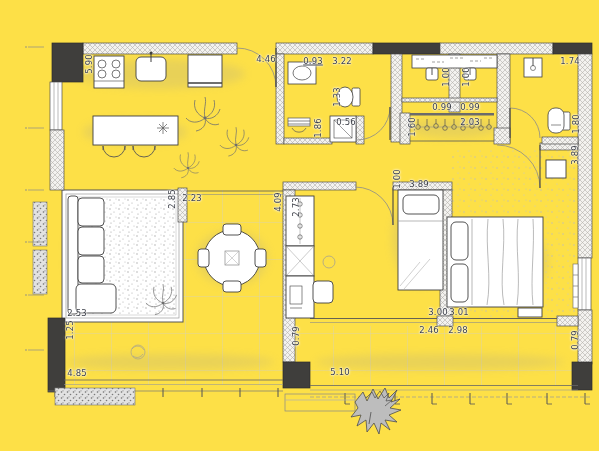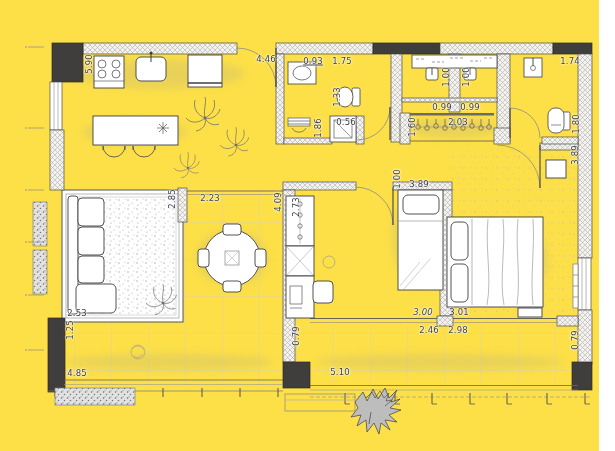--- a/index.html
+++ b/index.html
@@ -383,43 +383,43 @@
     <circle cx="26" cy="242" r="0.8" fill="#8a8a8a" stroke="none"></circle>
     <circle cx="26" cy="295" r="0.8" fill="#8a8a8a" stroke="none"></circle>
     <circle cx="26" cy="350" r="0.8" fill="#8a8a8a" stroke="none"></circle>
   </g>
 </svg>
 
 <div id="dims">
       <span class="dim" style="left: 89px; top: 64px; transform: translate(-50%, -50%) rotate(-90deg);">5.90</span>
       <span class="dim" style="left: 266px; top: 59px; transform: translate(-50%, -50%) rotate(0deg);">4.46</span>
       <span class="dim" style="left: 313px; top: 61px; transform: translate(-50%, -50%) rotate(0deg); text-decoration: underline;">0.93</span>
-      <span class="dim" style="left: 342px; top: 61px; transform: translate(-50%, -50%) rotate(0deg);">1.75</span>
+      <span class="dim" style="left: 342px; top: 61px; transform: translate(-50%, -50%) rotate(0deg);">3.22</span>
       <span class="dim" style="left: 570px; top: 61px; transform: translate(-50%, -50%) rotate(0deg);">1.74</span>
       <span class="dim" style="left: 446px; top: 77px; transform: translate(-50%, -50%) rotate(-90deg);">1.00</span>
       <span class="dim" style="left: 466px; top: 77px; transform: translate(-50%, -50%) rotate(-90deg);">1.00</span>
       <span class="dim" style="left: 337px; top: 97px; transform: translate(-50%, -50%) rotate(-90deg);">1.33</span>
       <span class="dim" style="left: 442px; top: 107px; transform: translate(-50%, -50%) rotate(0deg);">0.99</span>
       <span class="dim" style="left: 470px; top: 107px; transform: translate(-50%, -50%) rotate(0deg);">0.99</span>
       <span class="dim" style="left: 318px; top: 128px; transform: translate(-50%, -50%) rotate(-90deg);">1.86</span>
       <span class="dim" style="left: 346px; top: 122px; transform: translate(-50%, -50%) rotate(0deg);">0.56</span>
       <span class="dim" style="left: 412px; top: 127px; transform: translate(-50%, -50%) rotate(-90deg);">1.60</span>
-      <span class="dim" style="left: 458px; top: 122px; transform: translate(-50%, -50%) rotate(0deg);">2.03</span>
+      <span class="dim" style="left: 470px; top: 122px; transform: translate(-50%, -50%) rotate(0deg);">2.03</span>
       <span class="dim" style="left: 576px; top: 124px; transform: translate(-50%, -50%) rotate(-90deg);">1.80</span>
       <span class="dim" style="left: 575px; top: 155px; transform: translate(-50%, -50%) rotate(-90deg);">3.89</span>
       <span class="dim" style="left: 397px; top: 179px; transform: translate(-50%, -50%) rotate(-90deg);">1.00</span>
       <span class="dim" style="left: 419px; top: 184px; transform: translate(-50%, -50%) rotate(0deg);">3.89</span>
       <span class="dim" style="left: 172px; top: 199px; transform: translate(-50%, -50%) rotate(-90deg);">2.85</span>
-      <span class="dim" style="left: 192px; top: 198px; transform: translate(-50%, -50%) rotate(0deg); margin-left: 18px;">2.23</span>
+      <span class="dim" style="left: 192px; top: 198px; transform: translate(-50%, -50%) rotate(0deg);">2.23</span>
       <span class="dim" style="left: 278px; top: 202px; transform: translate(-50%, -50%) rotate(-90deg);">4.09</span>
       <span class="dim" style="left: 296px; top: 207px; transform: translate(-50%, -50%) rotate(-90deg);">2.73</span>
       <span class="dim" style="left: 77px; top: 313px; transform: translate(-50%, -50%) rotate(0deg);">2.53</span>
       <span class="dim" style="left: 70px; top: 330px; transform: translate(-50%, -50%) rotate(-90deg);">1.25</span>
       <span class="dim" style="left: 296px; top: 336px; transform: translate(-50%, -50%) rotate(-90deg);">0.79</span>
-      <span class="dim" style="left: 423px; top: 312px; transform: translate(-50%, -50%) rotate(0deg); font-style: italic;">3.00</span>
+      <span class="dim" style="left: 438px; top: 312px; transform: translate(-50%, -50%) rotate(0deg);">3.00</span>
       <span class="dim" style="left: 459px; top: 312px; transform: translate(-50%, -50%) rotate(0deg);">3.01</span>
       <span class="dim" style="left: 429px; top: 330px; transform: translate(-50%, -50%) rotate(0deg);">2.46</span>
       <span class="dim" style="left: 458px; top: 330px; transform: translate(-50%, -50%) rotate(0deg);">2.98</span>
       <span class="dim" style="left: 77px; top: 373px; transform: translate(-50%, -50%) rotate(0deg);">4.85</span>
       <span class="dim" style="left: 340px; top: 372px; transform: translate(-50%, -50%) rotate(0deg);">5.10</span>
       <span class="dim" style="left: 575px; top: 340px; transform: translate(-50%, -50%) rotate(-90deg);">0.79</span>
     </div>
 
 </div>
 

